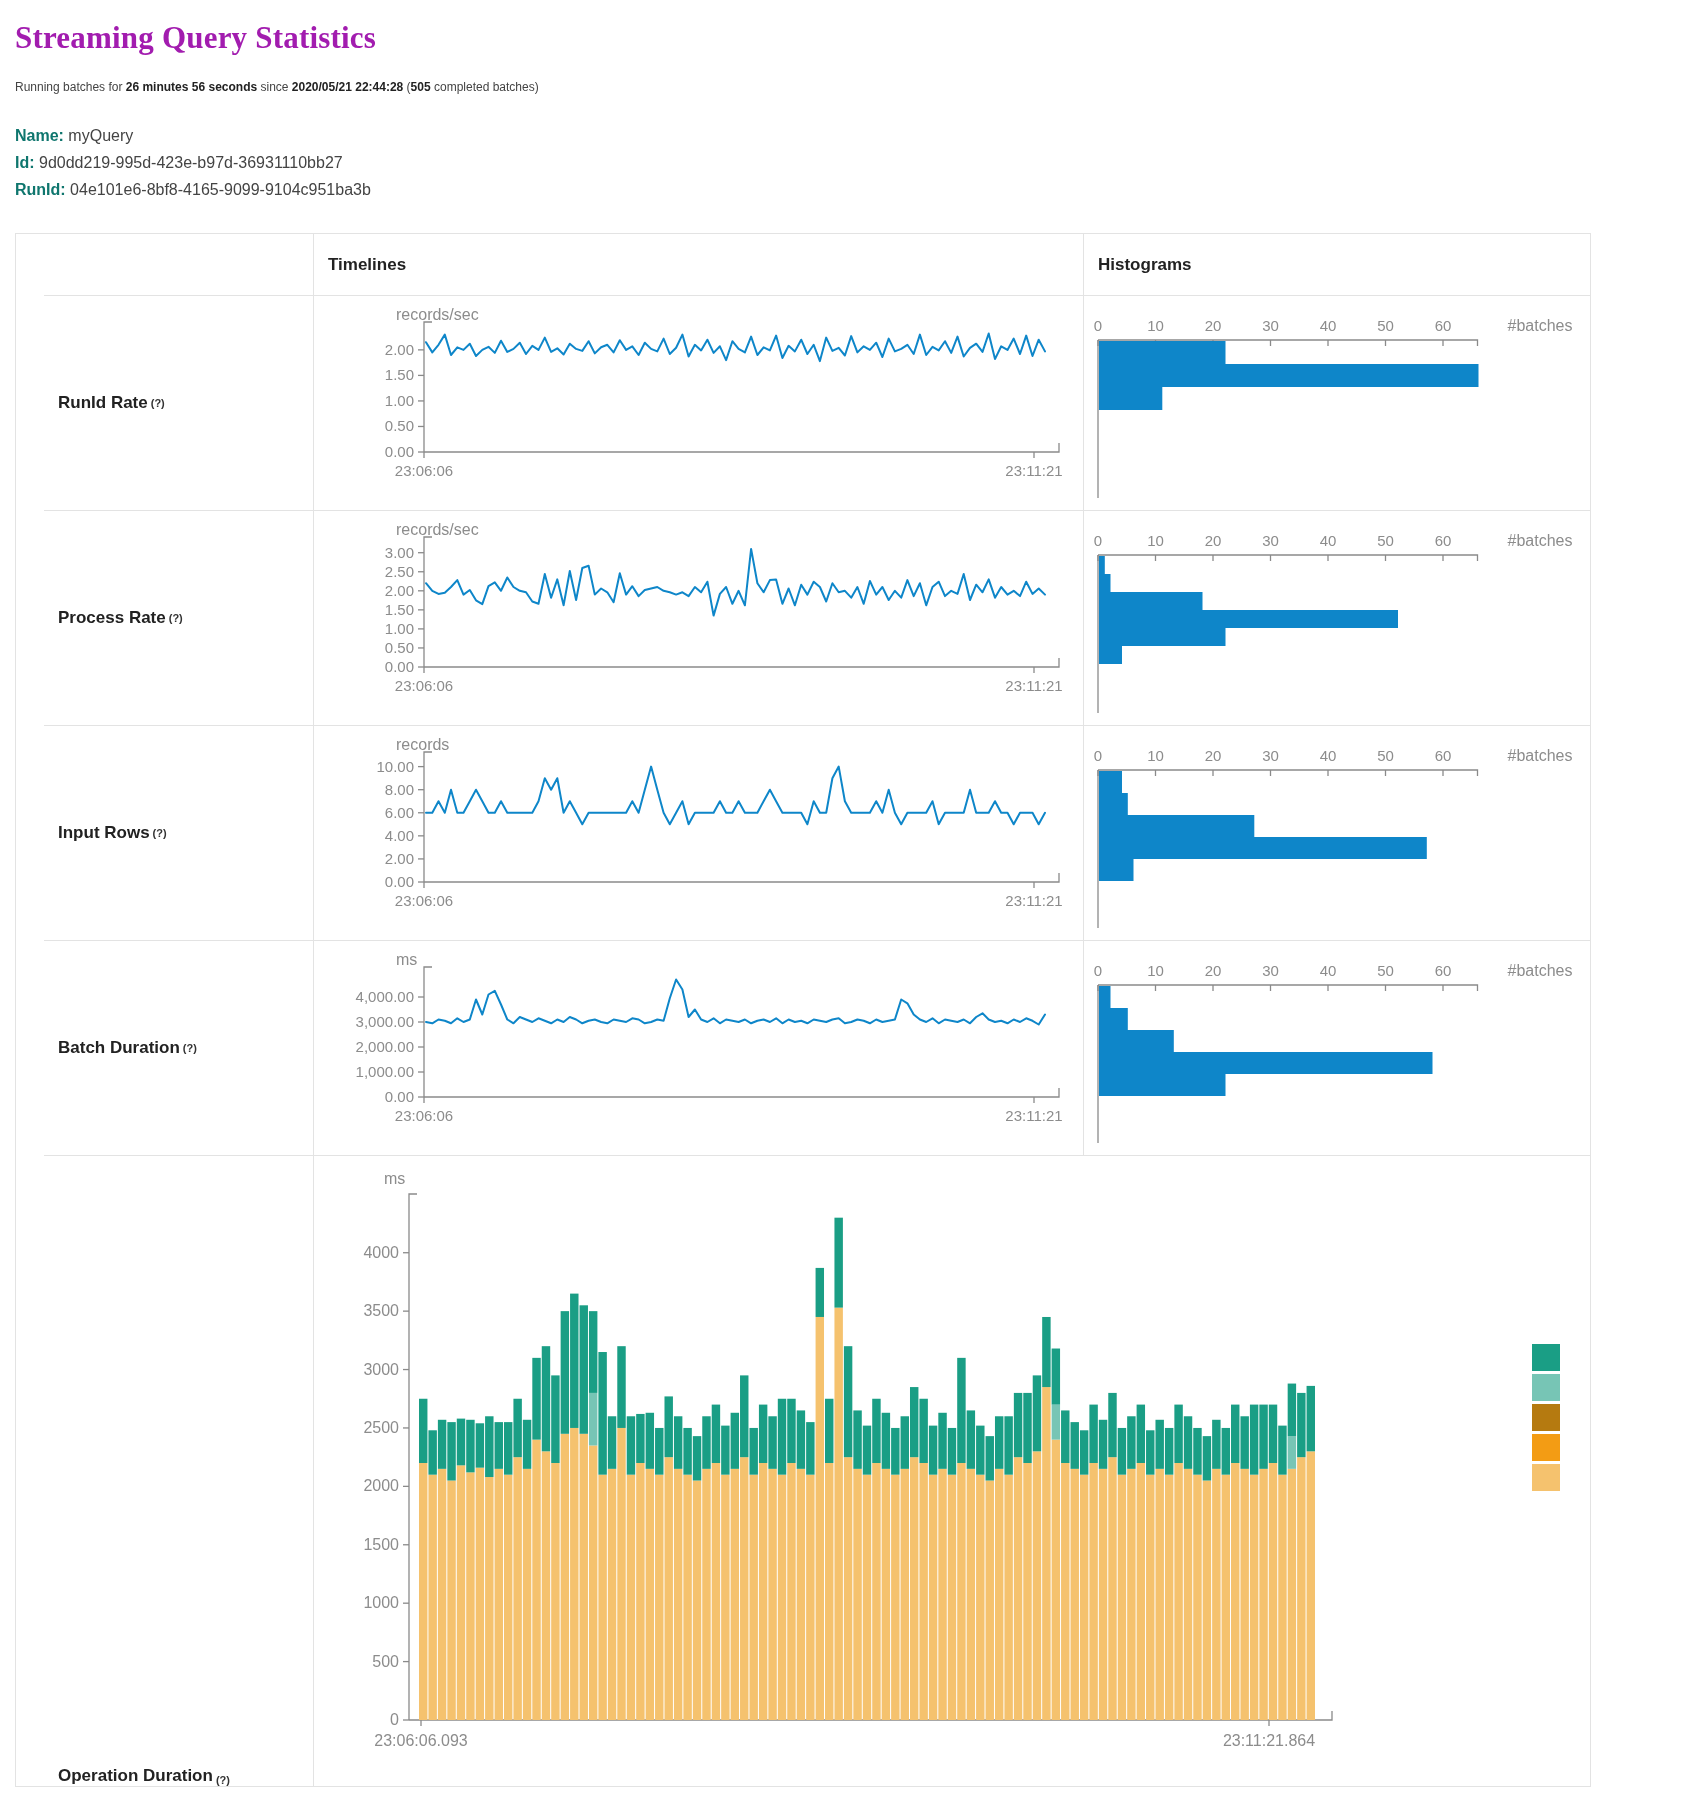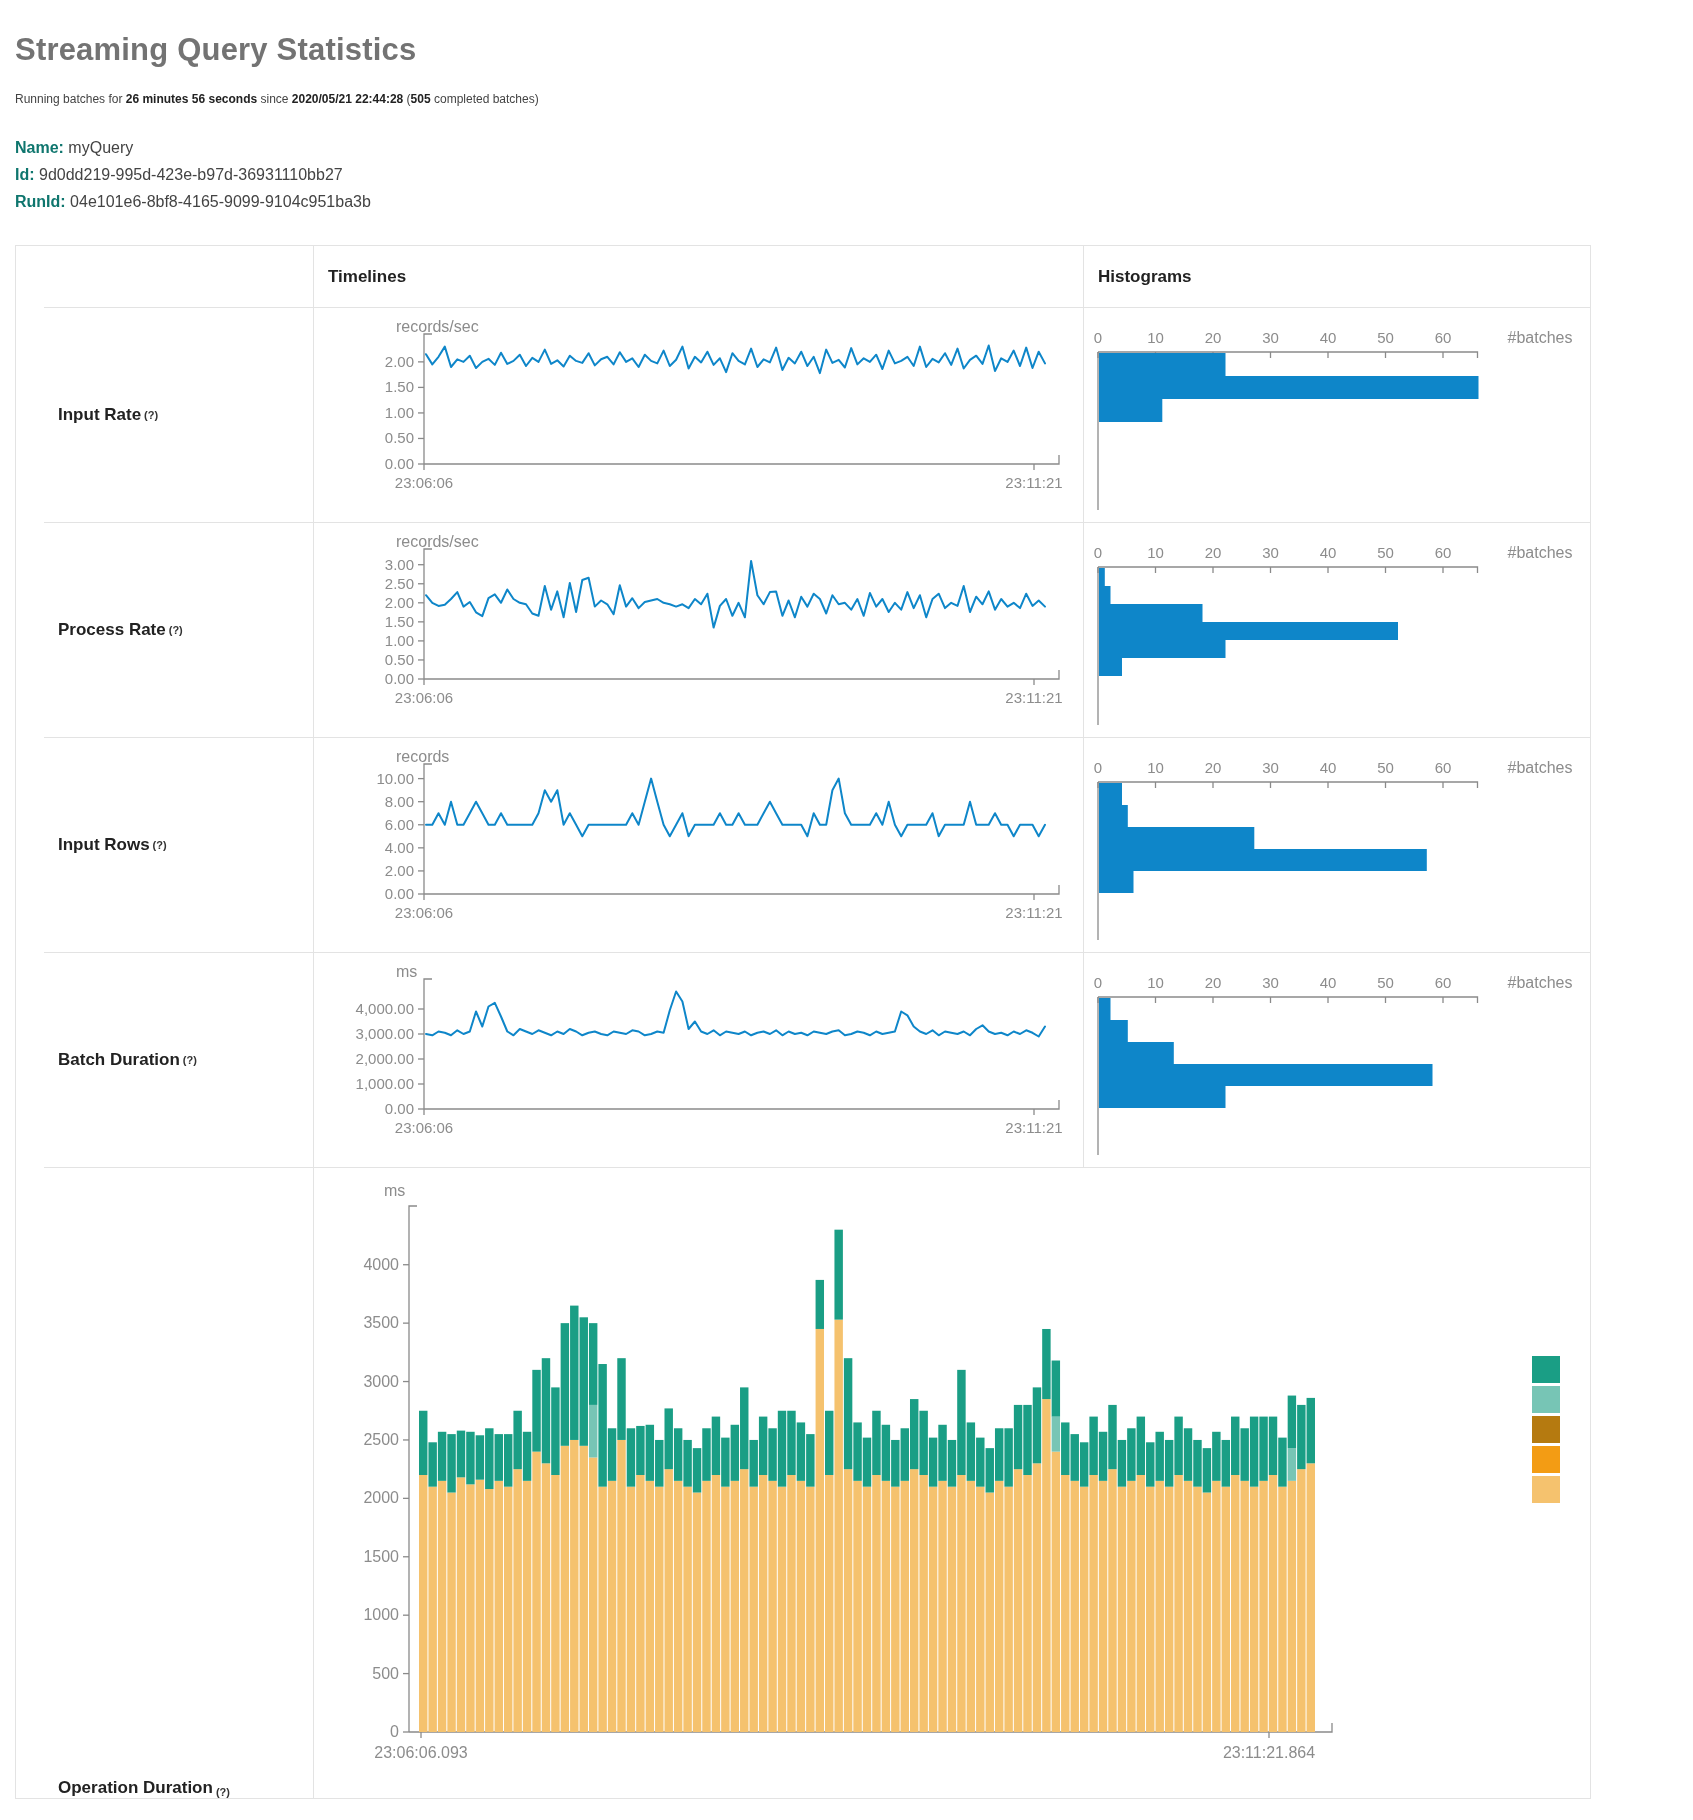--- a/index.html
+++ b/index.html
@@ -1,18 +1,18 @@
 <!DOCTYPE html>
 <html><head>
 <meta charset="utf-8">
 <style>
   * { box-sizing: border-box; margin: 0; padding: 0; }
   html,body { background:#ffffff; font-family:"Liberation Sans", sans-serif; color:#444; }
   .container { width:1693px; padding:14px 15px 0 15px; }
-  h1.page-title { font-size:31px; font-weight:bold; color:#737373; margin-top:18px; letter-spacing:0.2px; }
+  h1.page-title { font-size:31px; font-weight:bold; color:#a21caf; margin-top:6px; letter-spacing:0.2px;font-family:Liberation Serif, serif; }
   .subtitle { margin-top:24px; font-size:12px; color:#444; }
   .subtitle b { color:#222; }
   .query-info { margin-top:28px; font-size:16px; line-height:27px; color:#444; }
   .query-info b { color:#0f766e; }
   .stats-table { margin-top:30px; width:1576px; display:grid; grid-template-columns:270px 770px 1fr; border:1px solid #e3e3e3;padding-left:28px; }
   .cell { border-bottom:1px solid #e3e3e3; background:#fff; }
   .col1 { border-right:1px solid #e3e3e3; }
   .col2 { border-right:1px solid #e3e3e3; }
   .hdr { height:62px; display:flex; align-items:center; padding-left:14px; font-size:17px; font-weight:bold; color:#222; }
   .label-cell { display:flex; align-items:center; padding-left:14px; font-size:17px; font-weight:bold; color:#222; }
@@ -38,21 +38,21 @@
     <div><b>RunId:</b> <span>04e101e6-8bf8-4165-9099-9104c951ba3b</span></div>
   </div>
 
   <div class="stats-table">
 
     <div class="cell col1 hdr"></div>
     <div class="cell col2 hdr">Timelines</div>
     <div class="cell hdr">Histograms</div>
 
     <div class="cell col1 label-cell">
-        <span>Input Rate</span>
+        <span>RunId Rate</span>
         <sup>(?)</sup>
       </div>
     <div class="cell col2 chart-cell" id="tl-0"><svg width="760" height="205">
           <text x="82" y="18" font-size="16" fill="#8c8c8c">records/sec</text>
           <path d="M118,20 H110 V150" stroke="#8a8a8a" fill="none" stroke-width="1.3"></path>
           <line x1="104" y1="47.87234042553192" x2="110" y2="47.87234042553192" stroke="#8a8a8a" stroke-width="1.3"></line>
           <text x="100" y="52.87234042553192" font-size="15" fill="#8c8c8c" text-anchor="end">2.00</text>
           <line x1="104" y1="73.40425531914894" x2="110" y2="73.40425531914894" stroke="#8a8a8a" stroke-width="1.3"></line>
           <text x="100" y="78.40425531914894" font-size="15" fill="#8c8c8c" text-anchor="end">1.50</text>
           <line x1="104" y1="98.93617021276596" x2="110" y2="98.93617021276596" stroke="#8a8a8a" stroke-width="1.3"></line>

